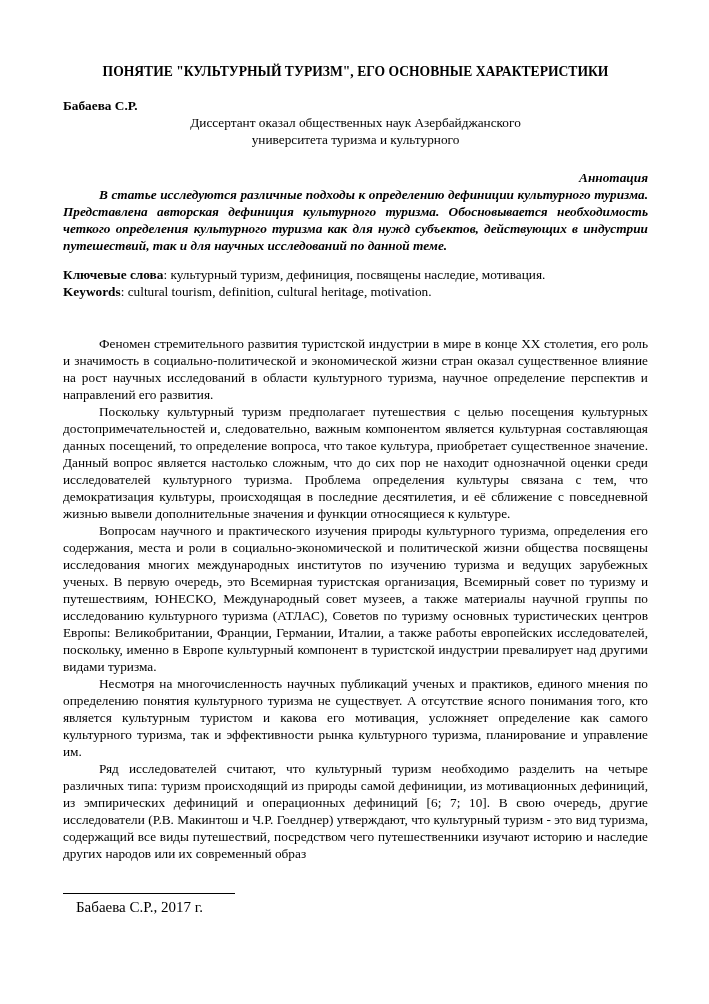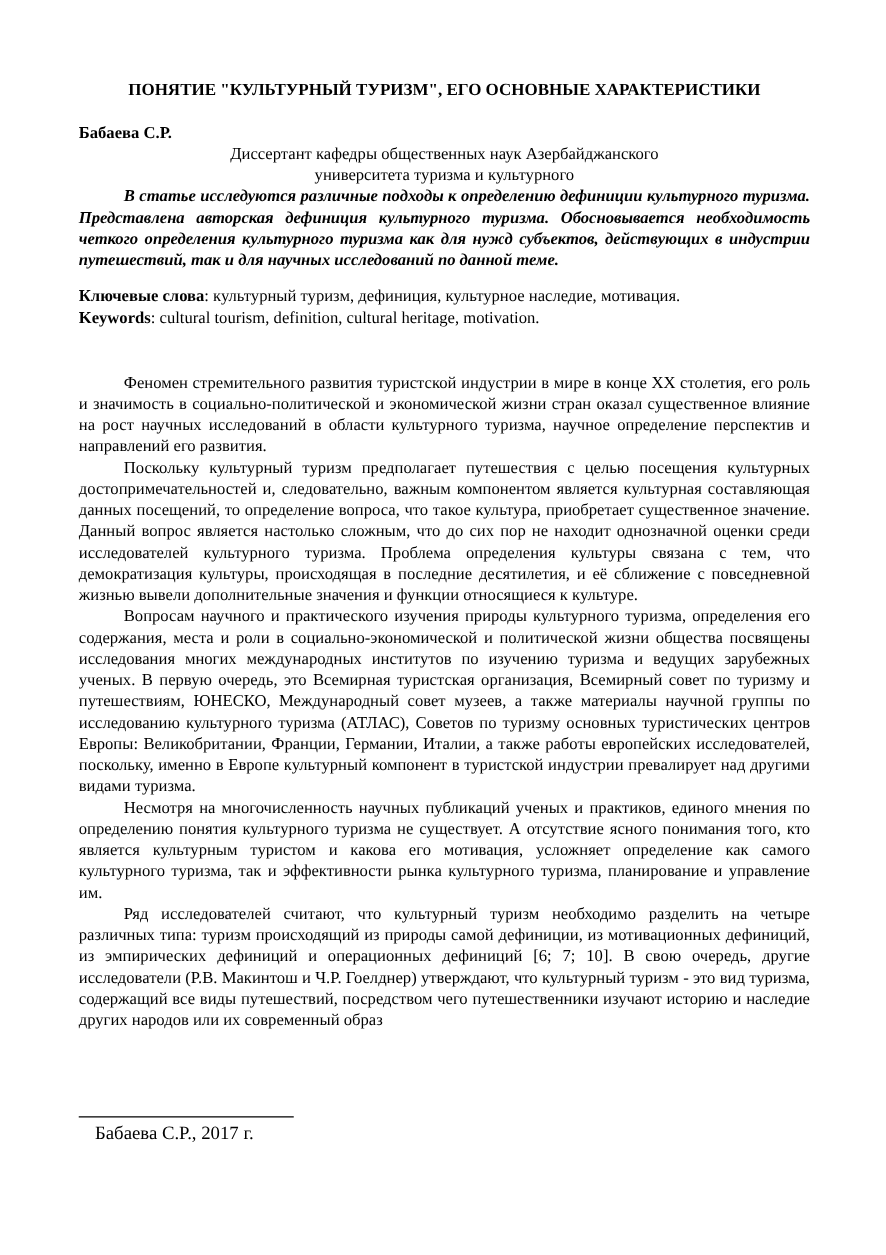--- a/index.html
+++ b/index.html
@@ -86,28 +86,29 @@
 </style>
 </head>
 <body>
 
 <div class="page">
 
   <h1 class="title">ПОНЯТИЕ "КУЛЬТУРНЫЙ ТУРИЗМ", ЕГО ОСНОВНЫЕ ХАРАКТЕРИСТИКИ</h1>
 
   <div class="author">Бабаева С.Р.</div>
 
-  <div class="affil-line">Диссертант кафедры общественных наук Азербайджанского</div>
+  <div class="affil-line">Диссертант оказал общественных наук Азербайджанского</div>
 
   <div class="affil-line">университета туризма и культурного</div>
 
+  <div class="abstract-heading">Аннотация</div>
 
   <p class="abstract-text">В статье исследуются различные подходы к определению дефиниции культурного туризма. Представлена авторская дефиниция культурного туризма. Обосновывается необходимость четкого определения культурного туризма как для нужд субъектов, действующих в индустрии путешествий, так и для научных исследований по данной теме.</p>
 
-  <p class="keywords first"><b>Ключевые слова</b><span>: культурный туризм, дефиниция, культурное наследие, мотивация.</span></p>
+  <p class="keywords first"><b>Ключевые слова</b><span>: культурный туризм, дефиниция, посвящены наследие, мотивация.</span></p>
 
   <p class="keywords"><b>Keywords</b><span>: cultural tourism, definition, cultural heritage, motivation.</span></p>
 
   <div class="article-body">
       <p>Феномен стремительного развития туристской индустрии в мире в конце XX столетия, его роль и значимость в социально-политической и экономической жизни стран оказал существенное влияние на рост научных исследований в области культурного туризма, научное определение перспектив и направлений его развития.</p>
       <p>Поскольку культурный туризм предполагает путешествия с целью посещения культурных достопримечательностей и, следовательно, важным компонентом является культурная составляющая данных посещений, то определение вопроса, что такое культура, приобретает существенное значение. Данный вопрос является настолько сложным, что до сих пор не находит однозначной оценки среди исследователей культурного туризма. Проблема определения культуры связана с тем, что демократизация культуры, происходящая в последние десятилетия, и её сближение с повседневной жизнью вывели дополнительные значения и функции относящиеся к культуре.</p>
       <p>Вопросам научного и практического изучения природы культурного туризма, определения его содержания, места и роли в социально-экономической и политической жизни общества посвящены исследования многих международных институтов по изучению туризма и ведущих зарубежных ученых. В первую очередь, это Всемирная туристская организация, Всемирный совет по туризму и путешествиям, ЮНЕСКО, Международный совет музеев, а также материалы научной группы по исследованию культурного туризма (АТЛАС), Советов по туризму основных туристических центров Европы: Великобритании, Франции, Германии, Италии, а также работы европейских исследователей, поскольку, именно в Европе культурный компонент в туристской индустрии превалирует над другими видами туризма.</p>
       <p>Несмотря на многочисленность научных публикаций ученых и практиков, единого мнения по определению понятия культурного туризма не существует. А отсутствие ясного понимания того, кто является культурным туристом и какова его мотивация, усложняет определение как самого культурного туризма, так и эффективности рынка культурного туризма, планирование и управление им.</p>
       <p>Ряд исследователей считают, что культурный туризм необходимо разделить на четыре различных типа: туризм происходящий из природы самой дефиниции, из мотивационных дефиниций, из эмпирических дефиниций и операционных дефиниций [6; 7; 10]. В свою очередь, другие исследователи (Р.В. Макинтош и Ч.Р. Гоелднер) утверждают, что культурный туризм - это вид туризма, содержащий все виды путешествий, посредством чего путешественники изучают историю и наследие других народов или их современный образ</p>
     </div>

